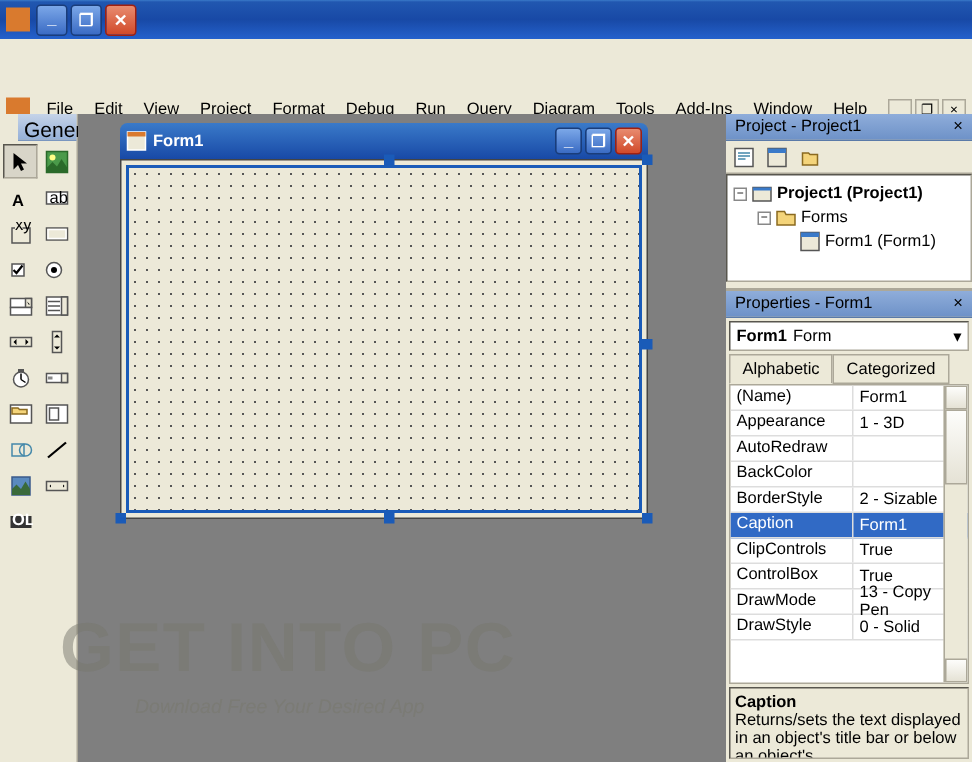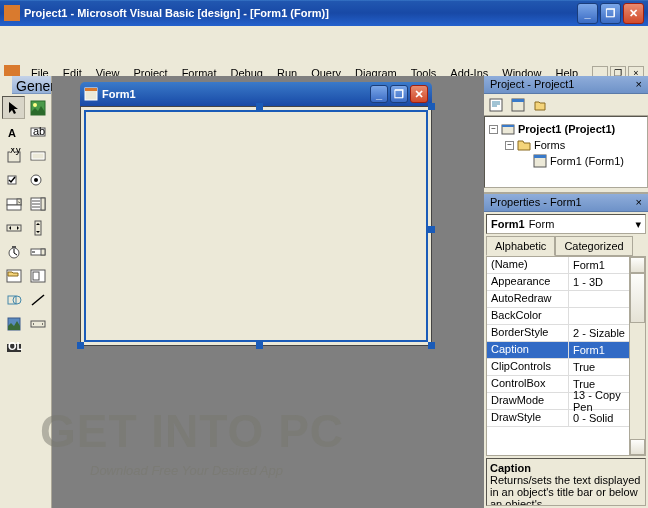--- a/index.html
+++ b/index.html
@@ -72,21 +72,20 @@
 .watermark { position: absolute; left: 40px; bottom: 50px; font-size: 46px; font-weight: bold; color: rgba(120,120,110,0.5); letter-spacing: 1px; font-family: Arial; pointer-events: none; }
 .watermark-sub { position: absolute; left: 90px; bottom: 30px; font-size: 13px; font-style: italic; color: rgba(120,120,110,0.6); font-family: Arial; pointer-events: none; }
 
 svg { display: block; }
 </style>
 </head>
 <body>
 
 <div class="titlebar">
   <div class="titlebar-icon"></div>
-  <div class="titlebar-text">Project1 - Microsoft Visual Basic [design] - [Form1 (Form)]</div>
   <div class="win-controls">
     <div class="win-btn">_</div>
     <div class="win-btn">❐</div>
     <div class="win-btn close">✕</div>
   </div>
 </div>
 
 <div class="menubar">
   <div class="menubar-icon"></div>
   <div id="menu-items" style="display: flex;">

